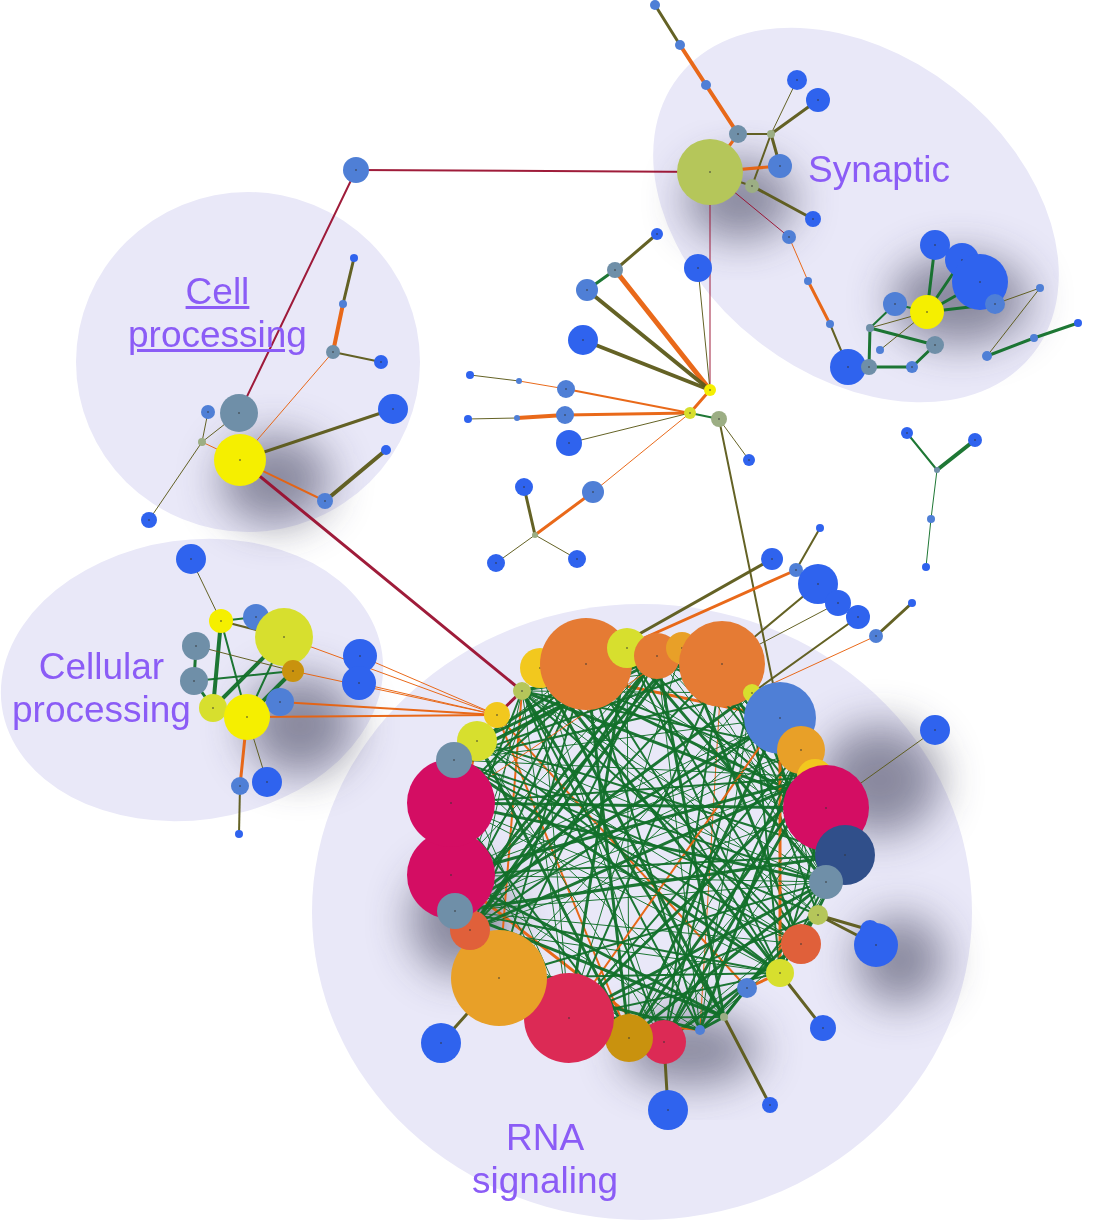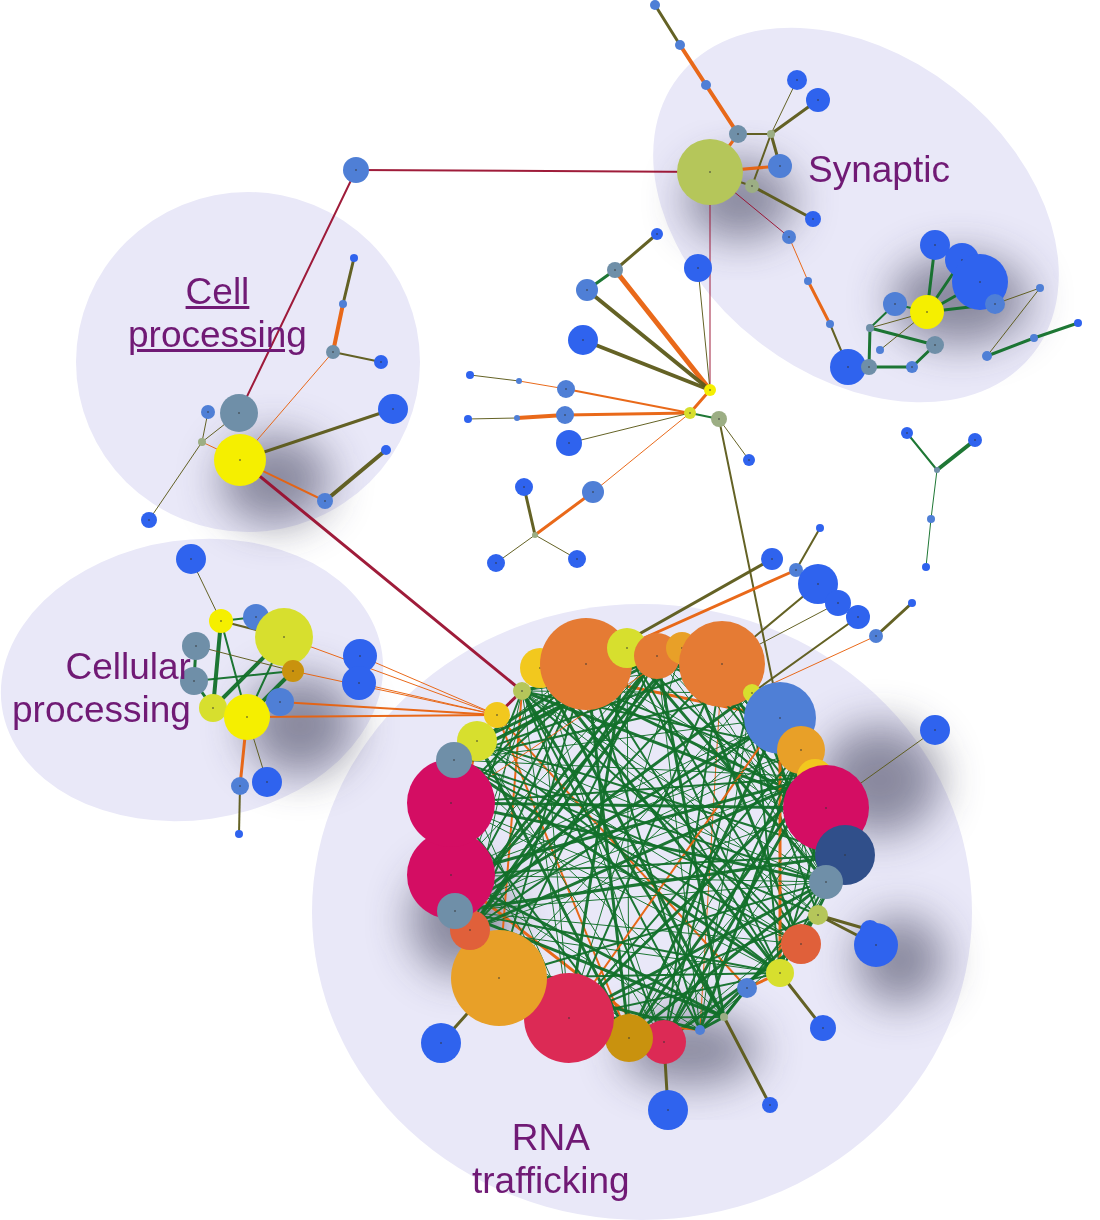--- a/index.html
+++ b/index.html
@@ -3,21 +3,21 @@
   <meta charset="utf-8">
   <style>
     html, body { margin: 0; padding: 0; background: #ffffff; }
     #stage { position: relative; width: 1100px; height: 1220px; overflow: hidden; background: #ffffff; }
     #net { position: absolute; left: 0; top: 0; width: 1100px; height: 1220px; }
     .label {
       position: absolute;
       font-family: "Liberation Sans", sans-serif;
       font-size: 37px;
       line-height: 43px;
-      color: #701a75;
+      color: #8b5cf6;
       text-align: center;
       white-space: nowrap;
     }
   </style>
 </head>
 <body>
 
 <div id="stage">
   <svg id="net" xmlns="http://www.w3.org/2000/svg" viewBox="0 0 1100 1220">
     <defs>
@@ -559,21 +559,21 @@
       </g>
   </svg>
 
   <div class="label" style="left:808px; top:148px;">
     <div>Synaptic</div>
   </div>
   <div class="label" style="left:128px; top:270px;text-decoration:underline;">
     <div>Cell</div>
     <div>processing</div>
   </div>
-  <div class="label" style="left:12px; top:645px;text-align:right;">
+  <div class="label" style="left:12px; top:645px;">
     <div>Cellular</div>
     <div>processing</div>
   </div>
   <div class="label" style="left:472px; top:1092px;margin-top:24px;">
     <div>RNA</div>
-    <div>trafficking</div>
+    <div>signaling</div>
   </div>
 </div>
 
 </body></html>

